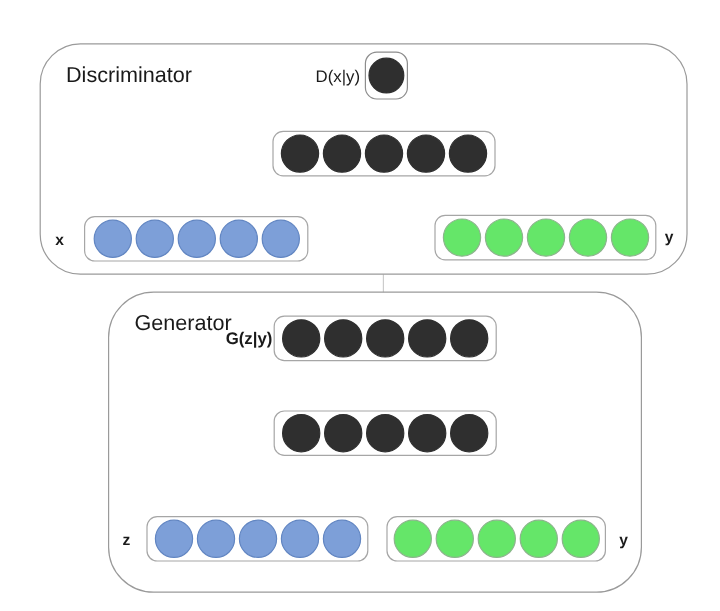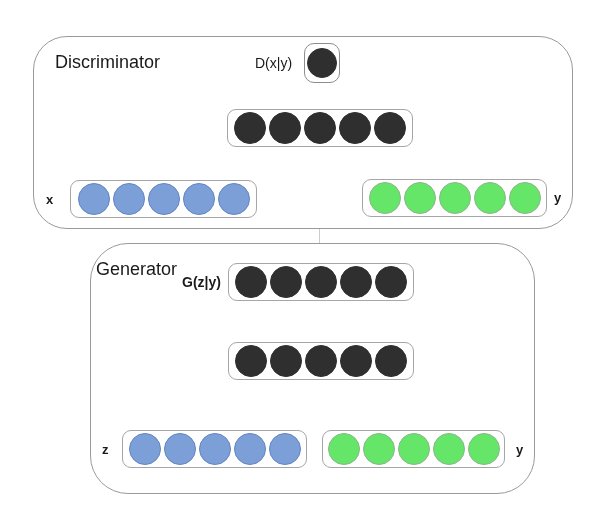--- a/index.html
+++ b/index.html
@@ -7,21 +7,21 @@
     position:relative;width:600px;height:509px;background:#ffffff;overflow:hidden;
     font-family:"Liberation Sans", sans-serif;color:#1a1a1a;
   }
   .group-box{
     position:absolute;background:#ffffff;border:1px solid #9a9a9a;border-radius:34px;
   }
   .group-label{
     position:absolute;font-size:18px;color:#1a1a1a;white-space:nowrap;
   }
   .eq-label{
-    position:absolute;font-size:14px;color:#1a1a1a;white-space:nowrap;text-align:left;
+    position:absolute;font-size:14px;color:#1a1a1a;white-space:nowrap;text-align:right;
   }
   .io-label{
     position:absolute;font-size:13px;font-weight:700;color:#1a1a1a;white-space:nowrap;
   }
   .layer-box{
     position:absolute;height:38px;box-sizing:border-box;border:1px solid #a6a6a6;border-radius:9px;
     background:#ffffff;display:flex;align-items:center;justify-content:center;gap:3px;padding:0 6px;
   }
   .node{
     display:inline-block;width:32px;height:32px;border-radius:50%;
@@ -92,21 +92,21 @@
       <span class="node" style="background: rgb(101, 230, 105); border-color: rgb(140, 181, 140);"></span>
       <span class="node" style="background: rgb(101, 230, 105); border-color: rgb(140, 181, 140);"></span>
       <span class="node" style="background: rgb(101, 230, 105); border-color: rgb(140, 181, 140);"></span>
       <span class="node" style="background: rgb(101, 230, 105); border-color: rgb(140, 181, 140);"></span>
       <span class="node" style="background: rgb(101, 230, 105); border-color: rgb(140, 181, 140);"></span>
     </div>
   <span class="io-label" style="left:554px;top:190px;">y</span>
 
   <div class="group-box" style="left:90px;top:243px;width:443px;height:249px;border-radius:38px;"></div>
 
-  <span class="group-label" style="left:96px;top:259px;text-align:right;">Generator</span>
+  <span class="group-label" style="left:112px;top:259px;text-align:right;">Generator</span>
 
   <span class="eq-label" style="left:182px;top:274px;width:45px;font-weight:bold;">G(z|y)</span>
 
   <div class="layer-box" style="left:228px;top:263px;width:186px;">
       <span class="node" style="background: rgb(47, 47, 47); border-color: rgb(47, 47, 47);"></span>
       <span class="node" style="background: rgb(47, 47, 47); border-color: rgb(47, 47, 47);"></span>
       <span class="node" style="background: rgb(47, 47, 47); border-color: rgb(47, 47, 47);"></span>
       <span class="node" style="background: rgb(47, 47, 47); border-color: rgb(47, 47, 47);"></span>
       <span class="node" style="background: rgb(47, 47, 47); border-color: rgb(47, 47, 47);"></span>
     </div>

